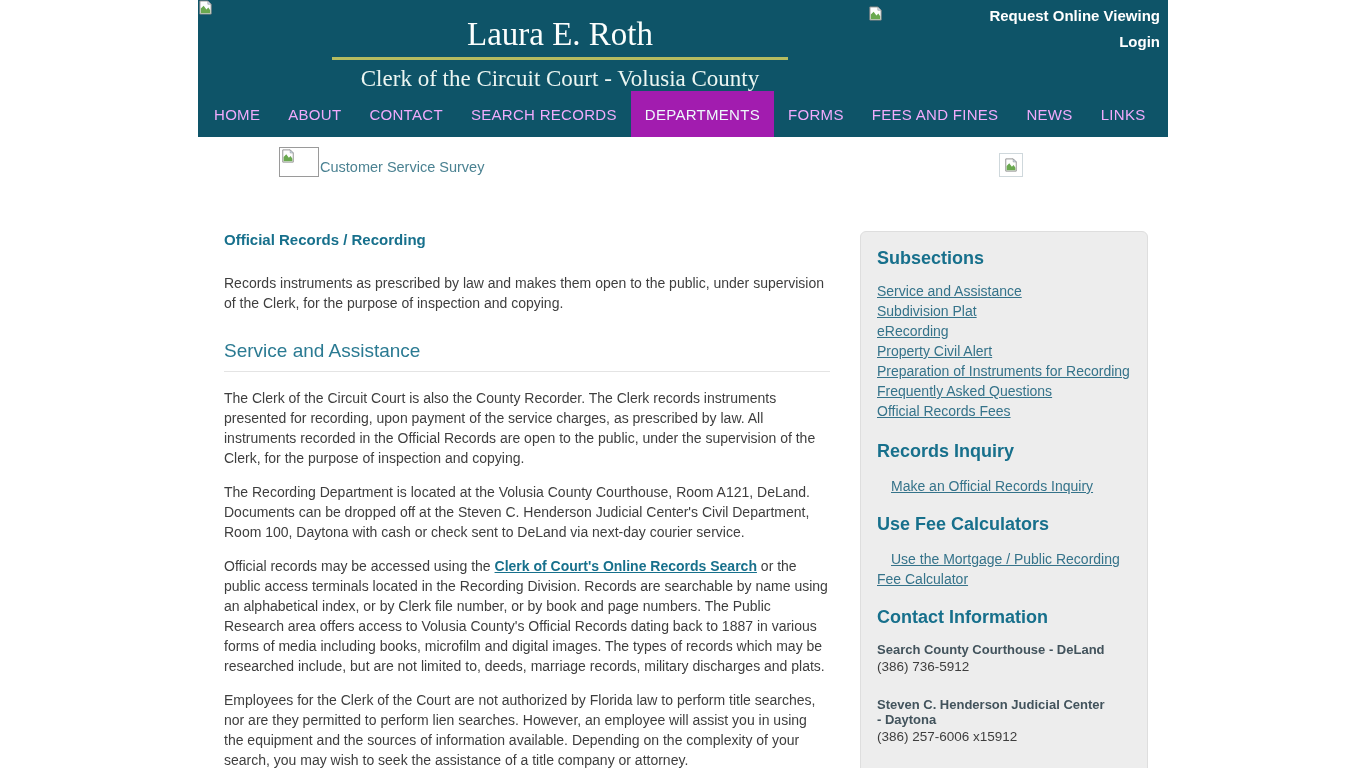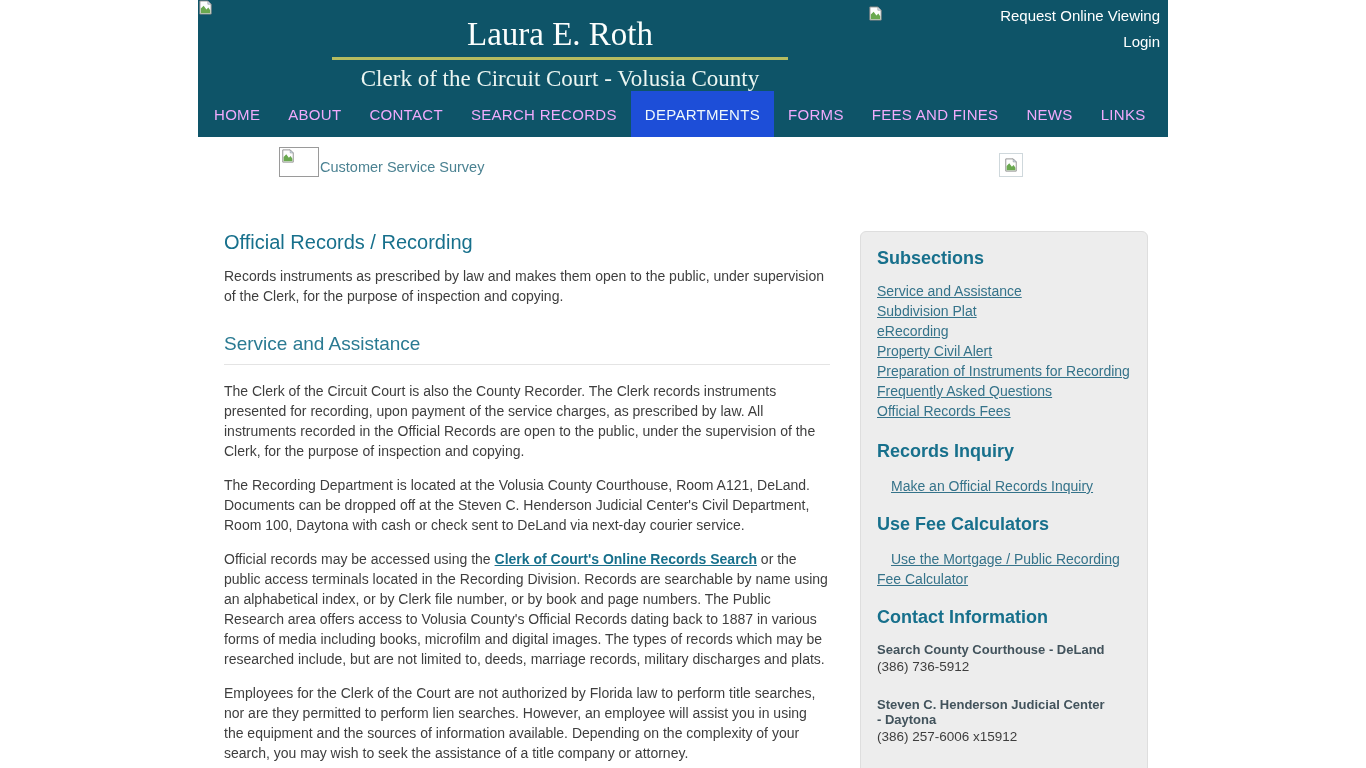--- a/index.html
+++ b/index.html
@@ -4,41 +4,41 @@
 <style>
   html,body{margin:0;padding:0;background:#ffffff;}
   body{width:1366px;height:768px;overflow:hidden;font-family:"Liberation Sans",sans-serif;}
   .page{width:970px;margin:0 auto;position:relative;}
 
   
   .header{position:relative;height:137px;background:#0e5468;}
   .hdr-broken-left{position:absolute;left:0;top:0;}
   .hdr-broken-right{position:absolute;left:670px;top:6px;}
   .top-links{position:absolute;right:8px;top:3px;text-align:right;}
-  .top-link{display:block;color:#ffffff;font-size:15px;font-weight:normal;line-height:26px;text-decoration:none;}
+  .top-link{display:block;color:#ffffff;font-size:15px;font-weight:bold;line-height:26px;text-decoration:none;}
   .title-wrap{padding-top:14px;margin-left:134px;width:456px;text-align:center;font-family:"Liberation Serif",serif;}
   .site-title{font-size:33px;color:#fbfefd;line-height:40px;}
   .title-rule{height:3px;background:#b5bc60;margin:3px 0 5px;}
   .site-subtitle{font-size:23px;color:#ecf6f2;line-height:27px;}
   .nav{position:absolute;left:0;right:0;bottom:0;height:46px;display:flex;align-items:stretch;padding-left:2px;}
   .nav-item{display:flex;align-items:center;padding:0 14px;color:#f0abfc;font-size:15px;letter-spacing:.3px;text-decoration:none;}
-  .nav-item.active{background:#1d4ed8;color:#eef8fb;}
+  .nav-item.active{background:#a21caf;color:#eef8fb;}
 
   
   .banner{position:relative;height:52px;margin-top:8px;}
   .banner-item{position:absolute;display:flex;align-items:flex-end;}
   .img-box{width:38px;height:28px;border:1px solid #9a9a9a;background:#fff;position:relative;flex:0 0 auto;}
   .img-box svg{position:absolute;left:1px;top:1px;}
   .banner-link{color:#4b8292;font-size:14.5px;line-height:17px;margin-left:1px;padding-bottom:1px;text-decoration:none;}
   .small-img-box{width:22px;height:22px;border:1px solid #cfd8dc;background:#fff;display:flex;align-items:center;justify-content:center;}
 
   
   .content{display:flex;align-items:flex-start;margin-top:34px;}
   .main-col{width:606px;margin-left:26px;}
-  .page-title{color:#17708c;font-size:20px;font-weight:normal;margin:0 0 12px;}
+  .page-title{color:#17708c;font-size:15px;font-weight:bold;margin:0 0 25px;}
   .main-col p{font-size:14px;color:#3e3e3e;line-height:20px;margin:0 0 14px;}
   .section-heading{color:#2a7a92;font-size:19px;font-weight:400;margin:27px 0 9px;}
   .rule{border:0;border-top:1px solid #e4e4e4;margin:0 0 16px;}
   .records-link{color:#17708c;font-weight:bold;text-decoration:underline;}
 
   
   .sidebar{margin-left:auto;margin-right:20px;width:288px;box-sizing:border-box;
            background:#ededed;border:1px solid #dedede;border-radius:6px;
            padding:16px 16px 60px;min-height:580px;}
   .sb-heading{color:#17708c;font-size:18px;font-weight:bold;margin:0 0 12px;}

